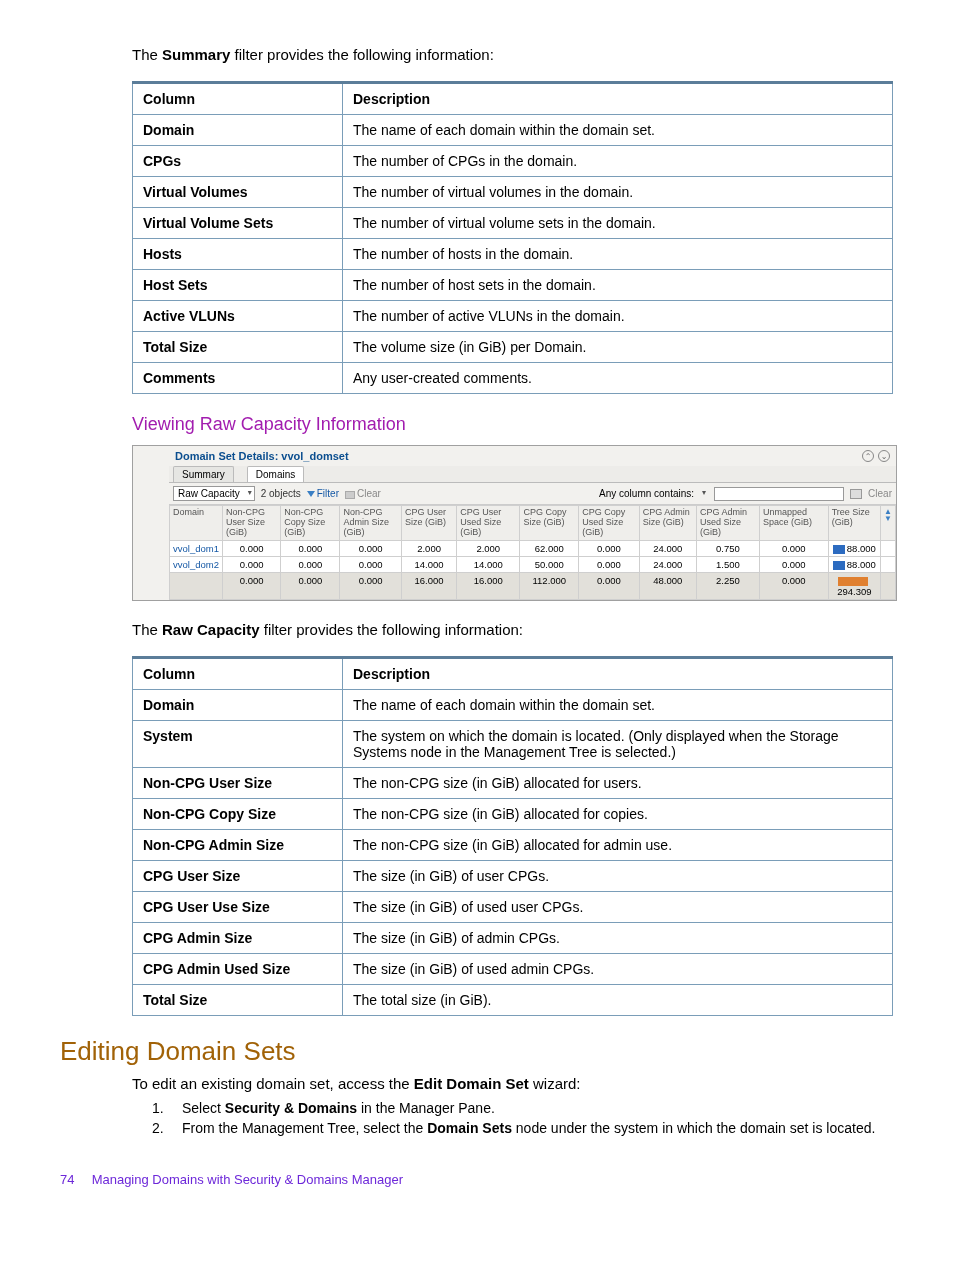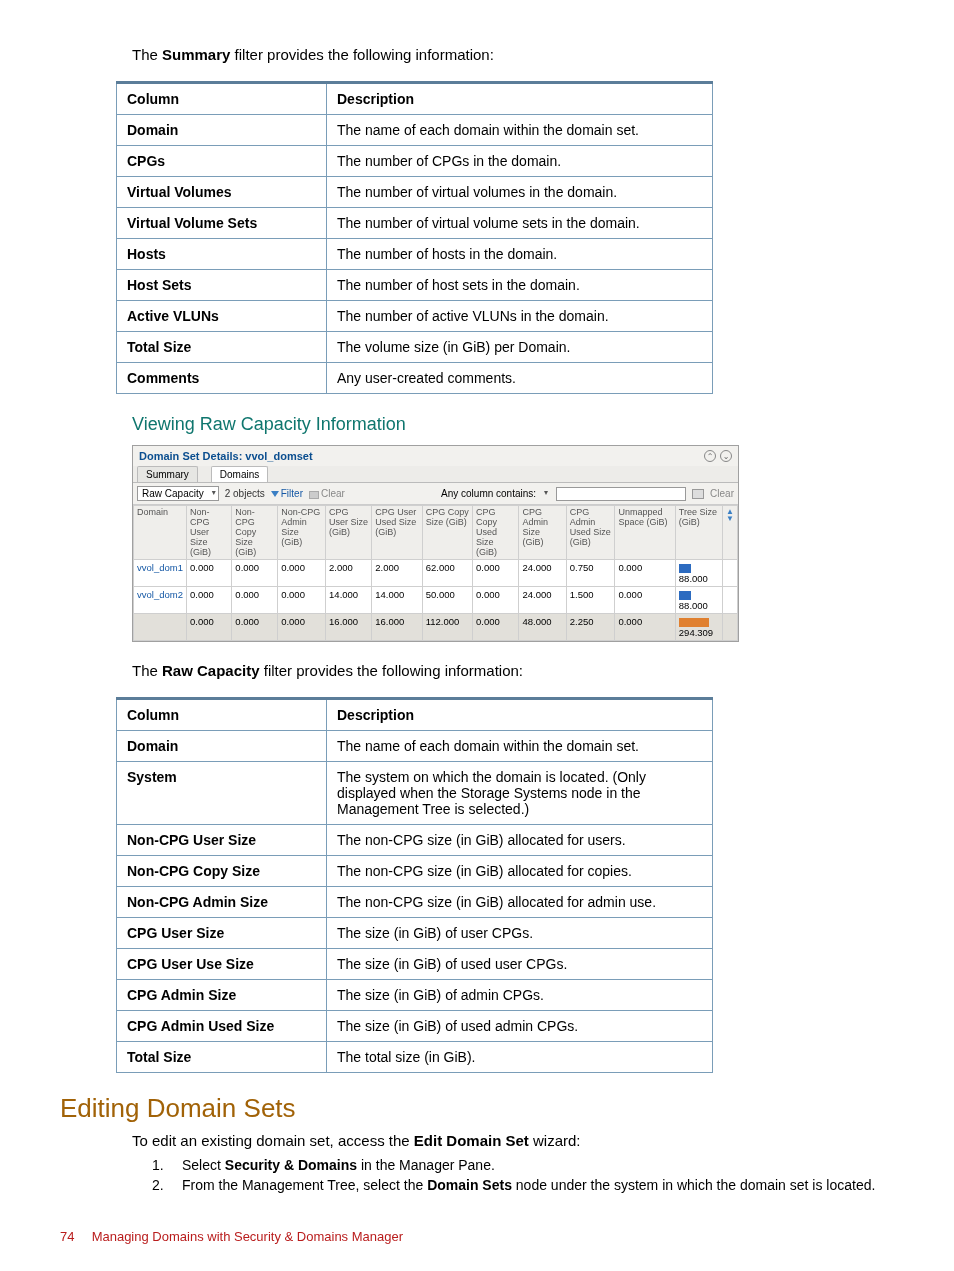--- a/index.html
+++ b/index.html
@@ -1,34 +1,34 @@
 <!DOCTYPE html>
 <html><head>
 <meta charset="utf-8">
 <style>
   * { box-sizing: border-box; margin: 0; padding: 0; }
   body { font-family: Arial, Helvetica, sans-serif; font-size: 14px; color: #000; background: #fff; padding: 40px 60px 30px 60px; width: 954px; }
   .intro { margin: 6px 0 18px 72px; font-size: 15px; }
   .intro b { font-weight: bold; }
-  table.desc-table { border-collapse: collapse; width: 597px; margin: 0 0 20px 56px; }
+  table.desc-table { border-collapse: collapse; width: 761px; margin: 0 0 20px 72px; }
   table.desc-table th, table.desc-table td { border: 1px solid #7a9db8; padding: 7px 10px; text-align: left; vertical-align: top; font-size: 14px; }
   table.desc-table th { font-weight: bold; background: #fff; }
   table.desc-table thead th { border-top: 3px solid #5b7d99; }
   table.desc-table td.col-name { font-weight: bold; width: 210px; }
   .figure-wrap { margin: 0 0 20px 72px; }
-  h3.section-sub { color: #0f766e; font-weight: normal; font-size: 18px; margin: 6px 0 10px 72px; }
+  h3.section-sub { color: #a21caf; font-weight: normal; font-size: 18px; margin: 6px 0 10px 72px; }
   h2.section-head { color: #a16207; font-weight: normal; font-size: 26px; margin: 12px 0 8px 0; }
   .ol { margin: 0 0 0 92px; }
   .ol .item { margin: 4px 0; display: flex; }
   .ol .num { width: 30px; flex: 0 0 30px; }
   .ol .txt { flex: 1; }
-  .footer { margin-top: 36px; font-size: 13px; color: #b91c1c; }
+  .footer { margin-top: 36px; font-size: 13px; color: #6d28d9; }
   .footer .pn { display:inline-block; width: 28px; }
   
-  .panel { border: 1px solid #a0a0a0; background: #f2f1ee; font-size: 10px; width: 607px; }
+  .panel { border: 1px solid #a0a0a0; background: #f2f1ee; font-size: 10px; width: 765px; padding-left: 36px; }
   .panel-title-row { display:flex; justify-content: space-between; align-items:center; padding: 4px 6px; }
   .panel-title { color: #0b4e8f; font-weight: bold; font-size: 11px; }
   .panel-icons { display:flex; gap:4px; }
   .round-icon { width:12px; height:12px; border:1px solid #888; border-radius:50%; display:inline-flex; align-items:center; justify-content:center; font-size:8px; color:#666; }
   .tabs { display:flex; border-bottom:1px solid #bbb; padding: 0 0 0 4px; background:#edece9;}
   .tab { padding:2px 8px; font-size:10px; border:1px solid #bbb; border-bottom:none; margin-right:2px; background:#e6e6e3; border-radius:2px 2px 0 0; cursor:pointer;}
   .tab.active { background:#fff; font-weight:normal;margin-left:11px;}
   .toolbar { display:flex; align-items:center; padding:3px 4px; gap:6px; border-bottom:1px solid #ccc; font-size:10px;}
   .dropdown { border:1px solid #999; background:#fff; padding:1px 14px 1px 4px; position:relative; font-size:10px;}
   .dropdown::after { content:"▾"; position:absolute; right:2px; top:1px; font-size:8px; color:#555;}
@@ -39,21 +39,21 @@
   .funnel-icon { display:inline-block; width:8px; height:8px; border-top:6px solid #3a7fc4; border-left:4px solid transparent; border-right:4px solid transparent;}
   .spacer { flex:1; }
   .search-box { border:1px solid #999; background:#fff; width:130px; height:14px; }
   .print-icon { width:12px; height:10px; background:#ddd; border:1px solid #999; display:inline-block;}
   .clear-link { color:#888; font-size:10px;}
   .grid { display:table; width:100%; border-collapse:collapse; font-size:9.5px; }
   .grid-row { display:table-row; }
   .grid-cell { display:table-cell; border:1px solid #cfcfcf; padding:2px 3px; background:#fff; vertical-align:top;}
   .grid-head .grid-cell { background:#efeeeb; color:#555; font-size:9px; line-height:1.1; height:30px;}
   .grid-cell.link { color:#1558a5;margin-left:25px; }
-  .grid-cell.num { text-align:left;margin-top:42px; }
+  .grid-cell.num { text-align:center;margin-top:42px; }
   .grid-cell .bar { display:inline-block; height:9px; width:10px; vertical-align:middle; margin-right:2px;}
   .grid-cell .bar.blue { background:#2c6bc0; width:12px;}
   .grid-cell .bar.orange { background:#e08030; width:30px;}
   .grid-row.total .grid-cell { background:#e2e0da; }
   .sort-arrows { display:inline-block; font-size:8px; color:#3a7fc4; line-height:7px;}
 </style>
 </head>
 <body>
 
 <p class="intro">

